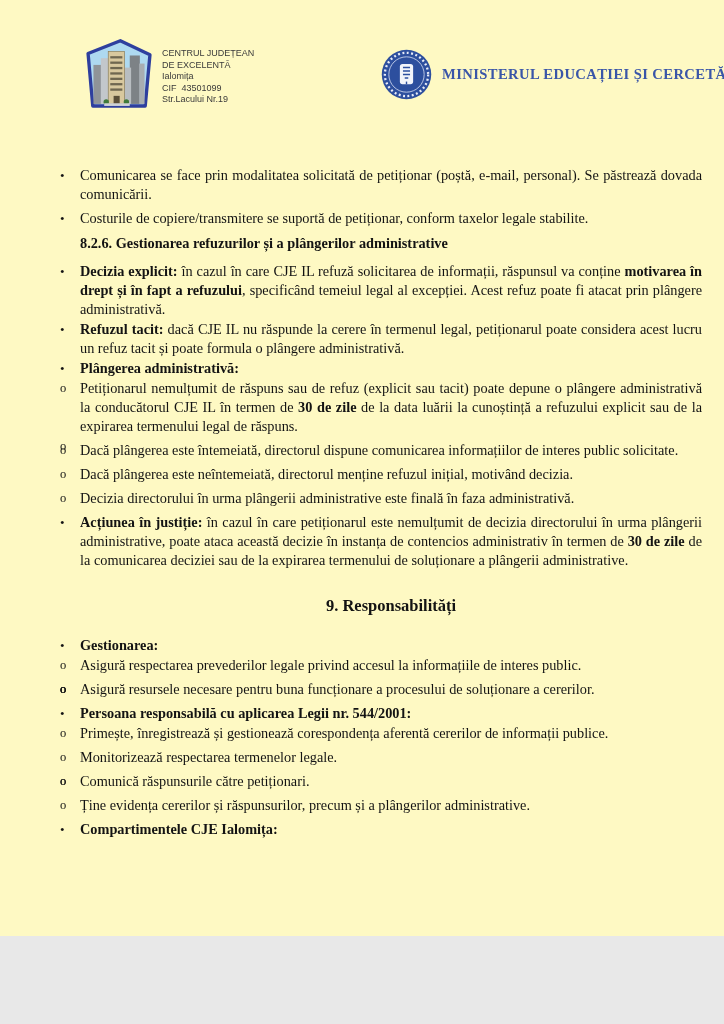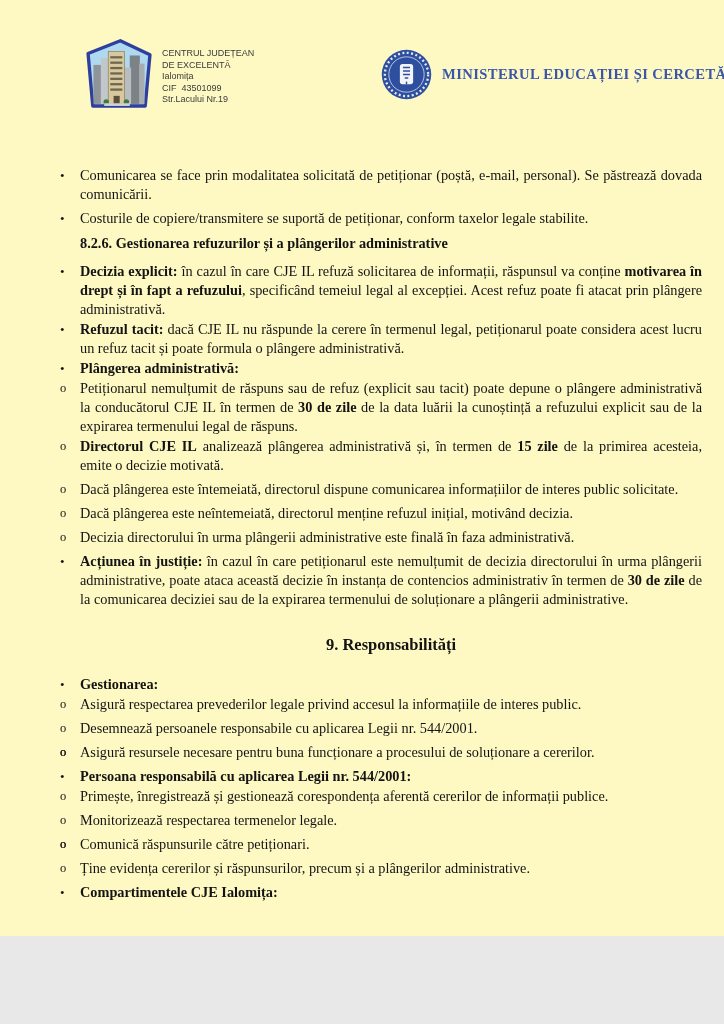--- a/index.html
+++ b/index.html
@@ -98,29 +98,29 @@
   </div>
 
   <div class="doc-body">
       <div class="block bullet"><span class="marker">•</span><span class="txt"><span>Comunicarea se face prin modalitatea solicitată de petiționar (poștă, e-mail, personal). Se păstrează dovada comunicării.</span></span></div>
       <div class="block bullet"><span class="marker">•</span><span class="txt"><span>Costurile de copiere/transmitere se suportă de petiționar, conform taxelor legale stabilite.</span></span></div>
       <div class="block heading"><span class="txt"><b>8.2.6. Gestionarea refuzurilor și a plângerilor administrative</b></span></div>
       <div class="block bullet tight"><span class="marker">•</span><span class="txt"><b>Decizia explicit:</b><span> în cazul în care CJE IL refuză solicitarea de informații, răspunsul va conține </span><b>motivarea în drept și în fapt a refuzului</b><span>, specificând temeiul legal al excepției. Acest refuz poate fi atacat prin plângere administrativă.</span></span></div>
       <div class="block bullet tight"><span class="marker">•</span><span class="txt"><b>Refuzul tacit:</b><span> dacă CJE IL nu răspunde la cerere în termenul legal, petiționarul poate considera acest lucru un refuz tacit și poate formula o plângere administrativă.</span></span></div>
       <div class="block bullet tight"><span class="marker">•</span><span class="txt"><b>Plângerea administrativă:</b></span></div>
       <div class="block sub tight"><span class="marker">o</span><span class="txt"><span>Petiționarul nemulțumit de răspuns sau de refuz (explicit sau tacit) poate depune o plângere administrativă la conducătorul CJE IL în termen de </span><b>30 de zile</b><span> de la data luării la cunoștință a refuzului explicit sau de la expirarea termenului legal de răspuns.</span></span></div>
-      <div class="block sub"><span class="marker">o</span><span class="txt"><b>Directorul CJE IL</b><span> analizează plângerea administrativă și, în termen de </span><b>15 zile</b><span> de la primirea acesteia, emite o decizie motivată.</span></span></div>
+      <div class="block sub"><span class="marker">o</span></div>
       <div class="block sub"><span class="marker">o</span><span class="txt"><span>Dacă plângerea este întemeiată, directorul dispune comunicarea informațiilor de interes public solicitate.</span></span></div>
       <div class="block sub"><span class="marker">o</span><span class="txt"><span>Dacă plângerea este neîntemeiată, directorul menține refuzul inițial, motivând decizia.</span></span></div>
       <div class="block sub"><span class="marker">o</span><span class="txt"><span>Decizia directorului în urma plângerii administrative este finală în faza administrativă.</span></span></div>
       <div class="block bullet"><span class="marker">•</span><span class="txt"><b>Acțiunea în justiție:</b><span> în cazul în care petiționarul este nemulțumit de decizia directorului în urma plângerii administrative, poate ataca această decizie în instanța de contencios administrativ în termen de </span><b>30 de zile</b><span> de la comunicarea deciziei sau de la expirarea termenului de soluționare a plângerii administrative.</span></span></div>
       <div class="block section"><span class="txt"><b>9. Responsabilități</b></span></div>
       <div class="block bullet tight"><span class="marker">•</span><span class="txt"><b>Gestionarea:</b></span></div>
       <div class="block sub"><span class="marker">o</span><span class="txt"><span>Asigură respectarea prevederilor legale privind accesul la informațiile de interes public.</span></span></div>
-      <div class="block sub"><span class="marker">o</span><span class="txt"><span>Desemnează persoanele responsabile cu aplicarea Legii nr. 544/2001.</span></span></div>
+      <div class="block sub"><span class="marker">o</span></div>
       <div class="block sub"><span class="marker">o</span></div>
       <div class="block sub"><span class="marker">o</span><span class="txt"><span>Asigură resursele necesare pentru buna funcționare a procesului de soluționare a cererilor.</span></span></div>
       <div class="block bullet tight"><span class="marker">•</span><span class="txt"><b>Persoana responsabilă cu aplicarea Legii nr. 544/2001:</b></span></div>
       <div class="block sub"><span class="marker">o</span><span class="txt"><span>Primește, înregistrează și gestionează corespondența aferentă cererilor de informații publice.</span></span></div>
       <div class="block sub"><span class="marker">o</span><span class="txt"><span>Monitorizează respectarea termenelor legale.</span></span></div>
       <div class="block sub"><span class="marker">o</span></div>
       <div class="block sub"><span class="marker">o</span><span class="txt"><span>Comunică răspunsurile către petiționari.</span></span></div>
       <div class="block sub"><span class="marker">o</span><span class="txt"><span>Ține evidența cererilor și răspunsurilor, precum și a plângerilor administrative.</span></span></div>
       <div class="block bullet"><span class="marker">•</span><span class="txt"><b>Compartimentele CJE Ialomița:</b></span></div>
     </div>

